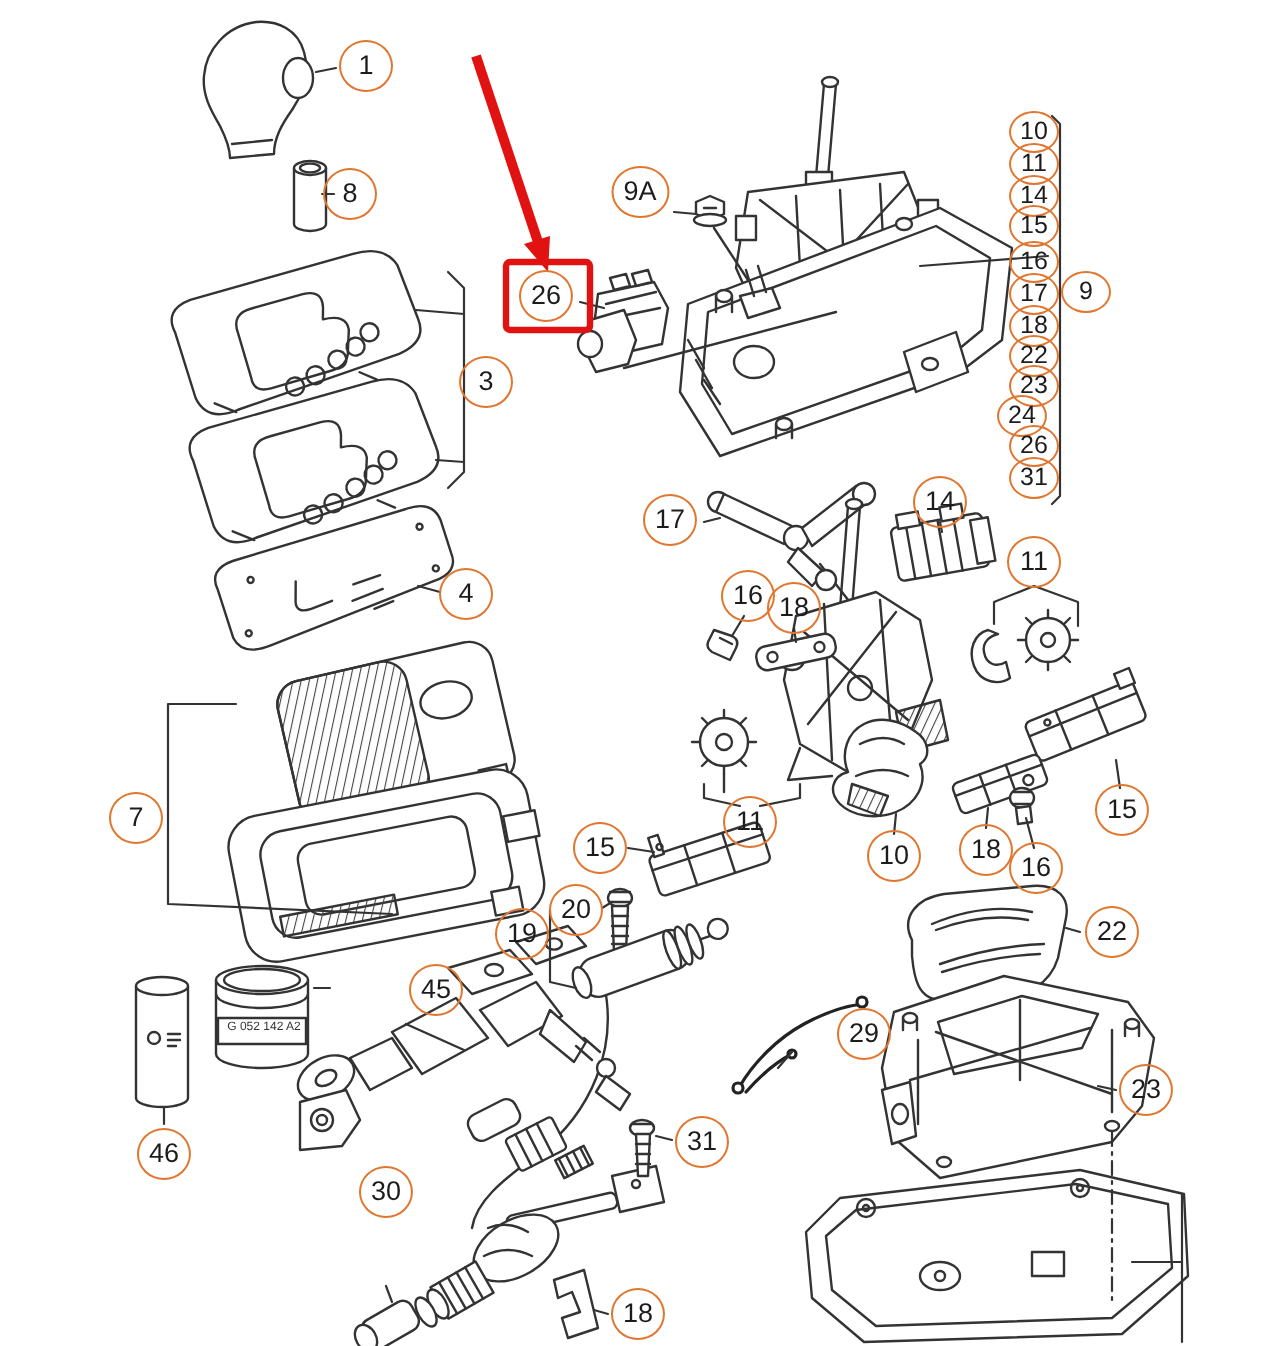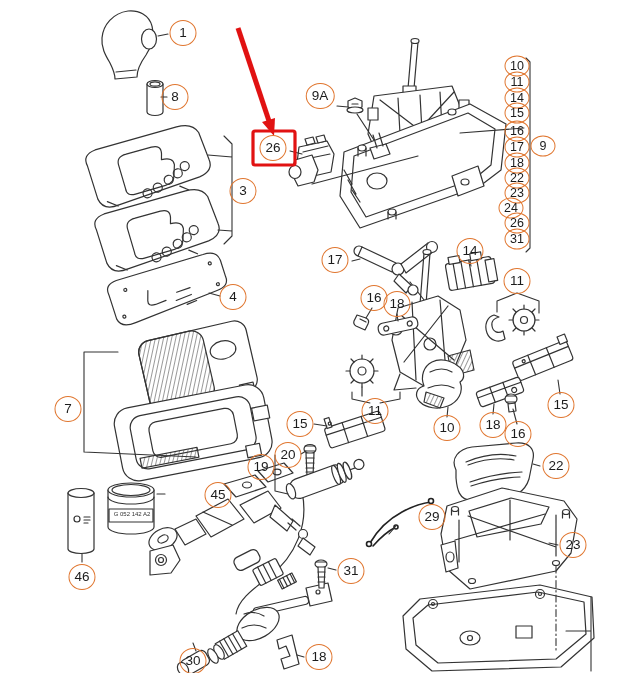--- a/index.html
+++ b/index.html
@@ -419,19 +419,19 @@
       <div class="callout normal" style="left: 300px; top: 424px; border-color: rgb(224, 118, 47);">15</div>
       <div class="callout normal" style="left: 288px; top: 455px; border-color: rgb(224, 118, 47); text-align: center;">20</div>
       <div class="callout normal" style="left: 261px; top: 467px; border-color: rgb(224, 118, 47);">19</div>
       <div class="callout normal" style="left: 447px; top: 428px; border-color: rgb(224, 118, 47);">10</div>
       <div class="callout normal" style="left: 493px; top: 425px; border-color: rgb(224, 118, 47);">18</div>
       <div class="callout normal" style="left: 518px; top: 434px; border-color: rgb(224, 118, 47);">16</div>
       <div class="callout normal" style="left: 556px; top: 466px; border-color: rgb(224, 118, 47);">22</div>
       <div class="callout normal" style="left: 404px; top: 517px; border-color: rgb(224, 118, 47); margin-left: 28px;">29</div>
       <div class="callout normal" style="left: 573px; top: 545px; border-color: rgb(224, 118, 47);">23</div>
       <div class="callout normal" style="left: 351px; top: 571px; border-color: rgb(224, 118, 47);">31</div>
-      <div class="callout normal" style="left: 193px; top: 661px; border-color: rgb(224, 118, 47);">30</div>
+      <div class="callout normal" style="left: 193px; top: 596px; border-color: rgb(224, 118, 47);">30</div>
       <div class="callout normal" style="left: 319px; top: 657px; border-color: rgb(224, 118, 47);">18</div>
     </div>
 
 <div class="can-label">G 052 142 A2</div>
 
 </div>
 
 </body></html>

